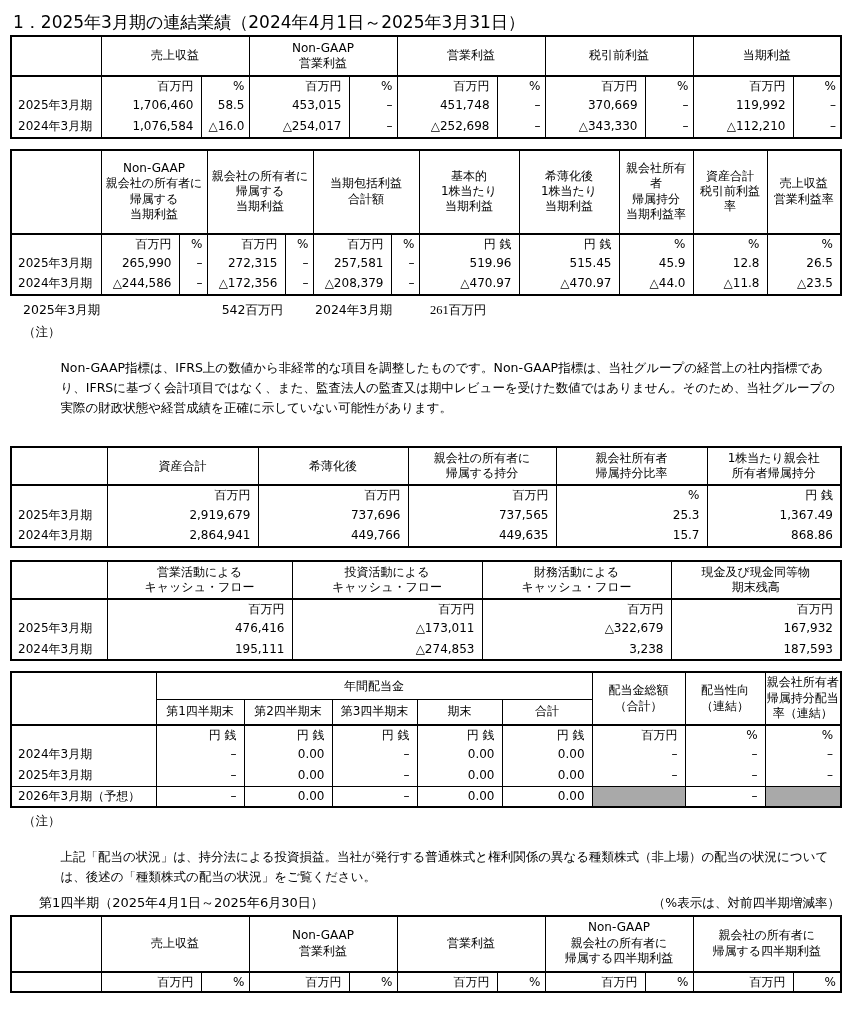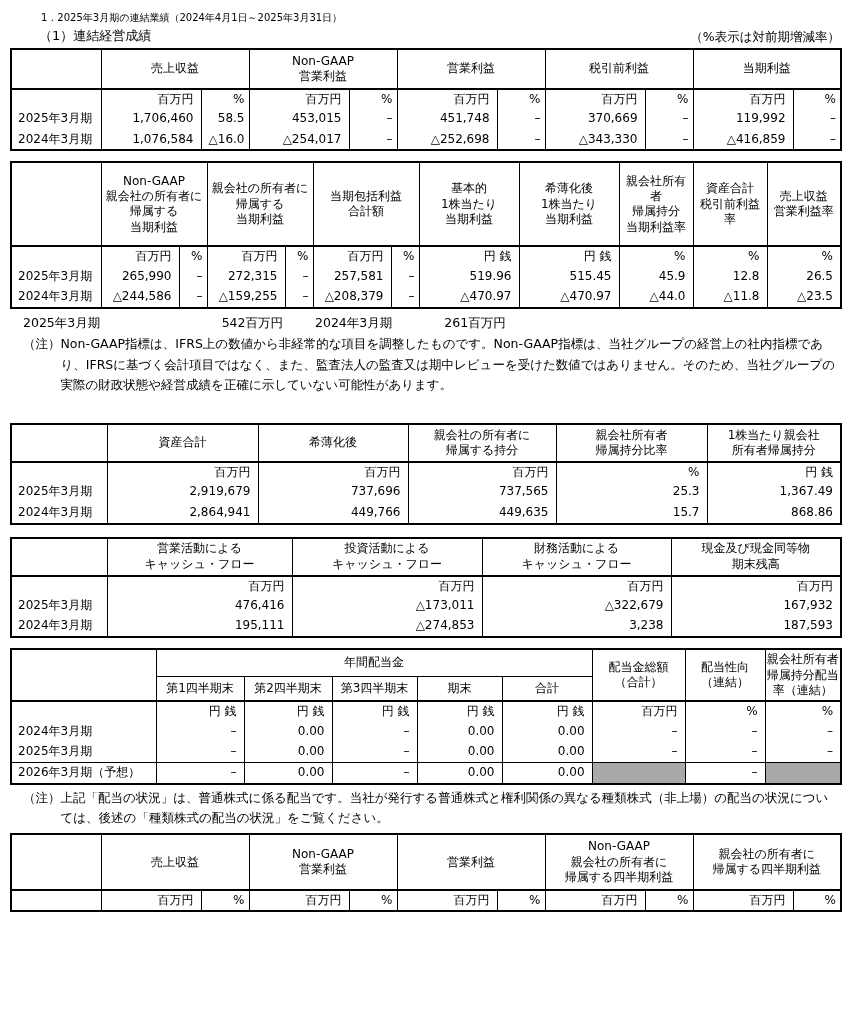--- a/index.html
+++ b/index.html
@@ -5,21 +5,21 @@
   * { box-sizing: border-box; }
   html,body { margin:0; padding:0; }
   body {
     width:849px; height:1024px; overflow:hidden;
     background:#fff; color:#000;
     font-family:"DejaVu Sans","Liberation Sans",sans-serif;
     font-size:12px; line-height:1.3;
   }
   .page { padding:6px 9px 0 9px; }
   .top-note { text-align:right; font-size:12.5px; }
-  .h-sec { font-size:10px; margin:5px 0 2px 32px; }
+  .h-sec { font-size:17px; margin:5px 0 2px 4px; }
   .sub-row { display:flex; justify-content:space-between; align-items:flex-end;
              margin:4px 0 3px 0; }
   .sub-row .l { margin-left:30px; font-size:13px; }
   .sub-row .r { font-size:12.5px; }
   .h-sub2 { margin-left:30px; font-size:13px; }
 
   table.tbl { border-collapse:collapse; table-layout:fixed; width:830px;
               border:2px solid #000; margin:0 0 0 1px; }
   .tbl th, .tbl td { font-weight:normal; font-size:12px; overflow:hidden; }
   .tbl thead th { border:1px solid #000; text-align:center; vertical-align:middle;
@@ -32,40 +32,36 @@
   .tbl tbody tr.units td { height:19px; padding-top:2px; }
   .tbl tbody td.rl { text-align:left; padding-left:6px; white-space:nowrap; }
   .tbl tbody tr.sep td { border-top:1px solid #000; }
   .tbl td.gray { background:#a9a9a9; }
   .tbl td.pc { padding-right:4px; }
 
   .refline { display:flex; margin:6px 0 2px 14px; font-size:12.5px; }
   .refline .a { width:235px; } .refline .b { width:115px; }
   .refline .c { width:145px; text-align:right; }
   .refline .d { width:115px; margin-left:32px; }
-  .refline .e { width:90px; text-align:center; }
+  .refline .e { width:90px; text-align:left;font-family:Liberation Serif, serif; }
 
   .note { display:flex; margin:3px 0 0 14px; font-size:12.5px; line-height:1.62; }
   .note .lab { flex:0 0 36px; }
-  .note .txt { flex:1; padding-right:4px; }
+  .note .txt { flex:1; padding-right:4px;margin-top:36px; }
 
   .gap-lg { height:24px; } .gap-md { height:10px; } .gap-sm { height:6px; }
 </style>
 </head>
 <body>
 
 <div class="page">
 
 
   <div class="h-sec">1．2025年3月期の連結業績（2024年4月1日～2025年3月31日）</div>
 
-  <div class="sub-row">
-    <span class="l">（1）連結経営成績</span>
-    <span class="r">（%表示は対前期増減率）</span>
-  </div>
 
   <table class="tbl">
     <colgroup>
         <col style="width:90px">
         <col style="width:100px">
         <col style="width:48px">
         <col style="width:100px">
         <col style="width:48px">
         <col style="width:100px">
         <col style="width:48px">
@@ -115,21 +111,21 @@
       <tr>
         <td class="rl">2024年3月期</td>
         <td>1,076,584</td>
           <td class="pc">△16.0</td>
         <td>△254,017</td>
           <td class="pc">–</td>
         <td>△252,698</td>
           <td class="pc">–</td>
         <td>△343,330</td>
           <td class="pc">–</td>
-        <td>△416,859</td>
+        <td>△112,210</td>
           <td class="pc">–</td>
       </tr>
     </tbody>
   </table>
 
   <div class="gap-md"></div>
 
   <table class="tbl">
     <colgroup>
         <col style="width:90px">
@@ -198,21 +194,21 @@
         <td>519.96</td>
         <td>515.45</td>
         <td>45.9</td>
         <td>12.8</td>
         <td>26.5</td>
       </tr>
       <tr>
         <td class="rl">2024年3月期</td>
         <td>△244,586</td>
           <td class="pc">–</td>
-        <td>△159,255</td>
+        <td>△172,356</td>
           <td class="pc">–</td>
         <td>△208,379</td>
           <td class="pc">–</td>
         <td>△470.97</td>
         <td>△470.97</td>
         <td>△44.0</td>
         <td>△11.8</td>
         <td>△23.5</td>
       </tr>
     </tbody>
@@ -410,24 +406,28 @@
         <td>0.00</td>
         <td class="gray"></td>
         <td>–</td>
         <td class="gray"></td>
       </tr>
     </tbody>
   </table>
 
   <div class="note">
     <span class="lab">（注）</span>
-    <span class="txt">上記「配当の状況」は、普通株式に係る配当です。当社が発行する普通株式と権利関係の異なる種類株式（非上場）の配当の状況については、後述の「種類株式の配当の状況」をご覧ください。</span>
+    <span class="txt">上記「配当の状況」は、持分法による投資損益。当社が発行する普通株式と権利関係の異なる種類株式（非上場）の配当の状況については、後述の「種類株式の配当の状況」をご覧ください。</span>
   </div>
 
   <div class="gap-sm" style="height:5px"></div>
+  <div class="sub-row" style="margin-top:2px">
+    <span class="l">第1四半期（2025年4月1日～2025年6月30日）</span>
+    <span class="r">（%表示は、対前四半期増減率）</span>
+  </div>
 
   <table class="tbl">
     <colgroup>
         <col style="width:90px">
         <col style="width:100px">
         <col style="width:48px">
         <col style="width:100px">
         <col style="width:48px">
         <col style="width:100px">
         <col style="width:48px">

